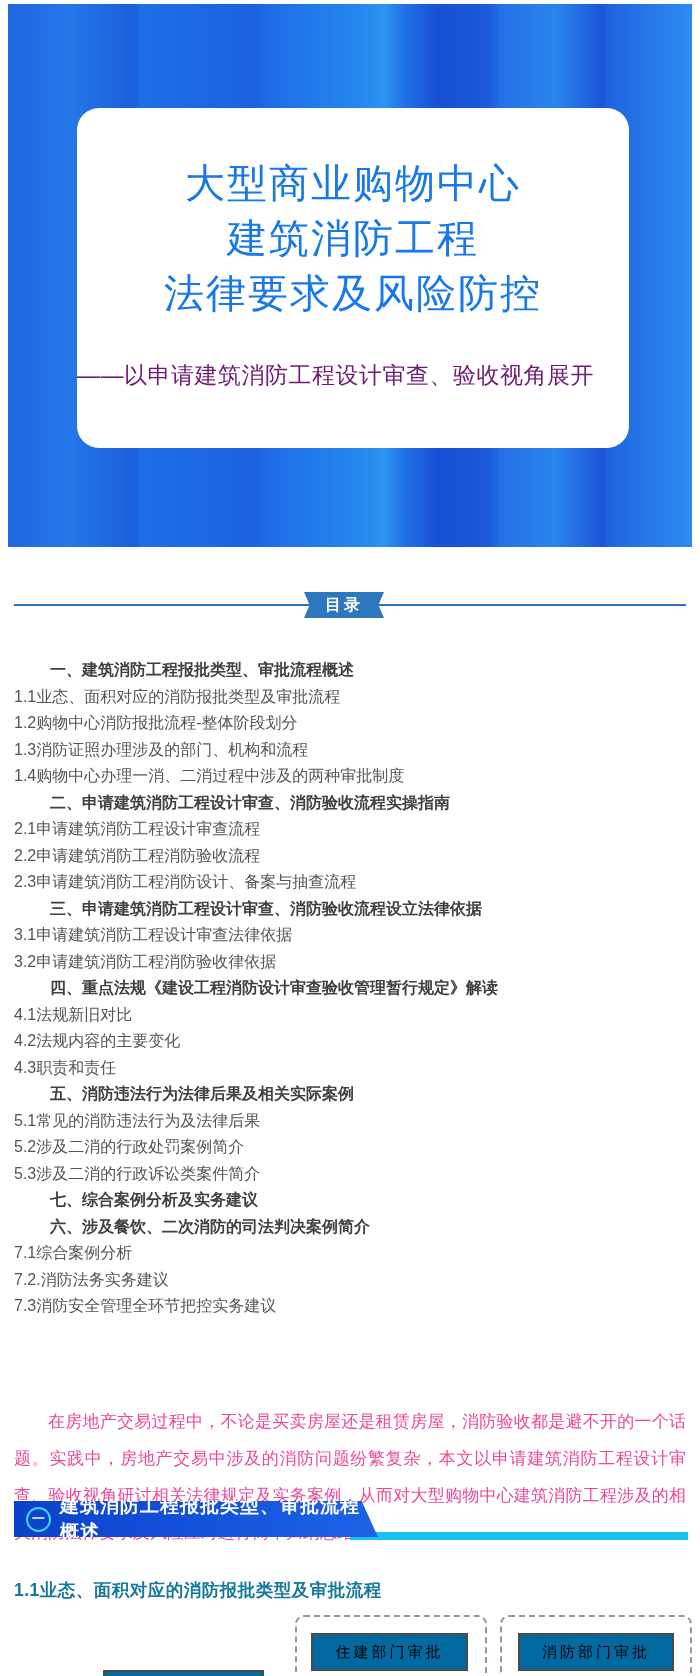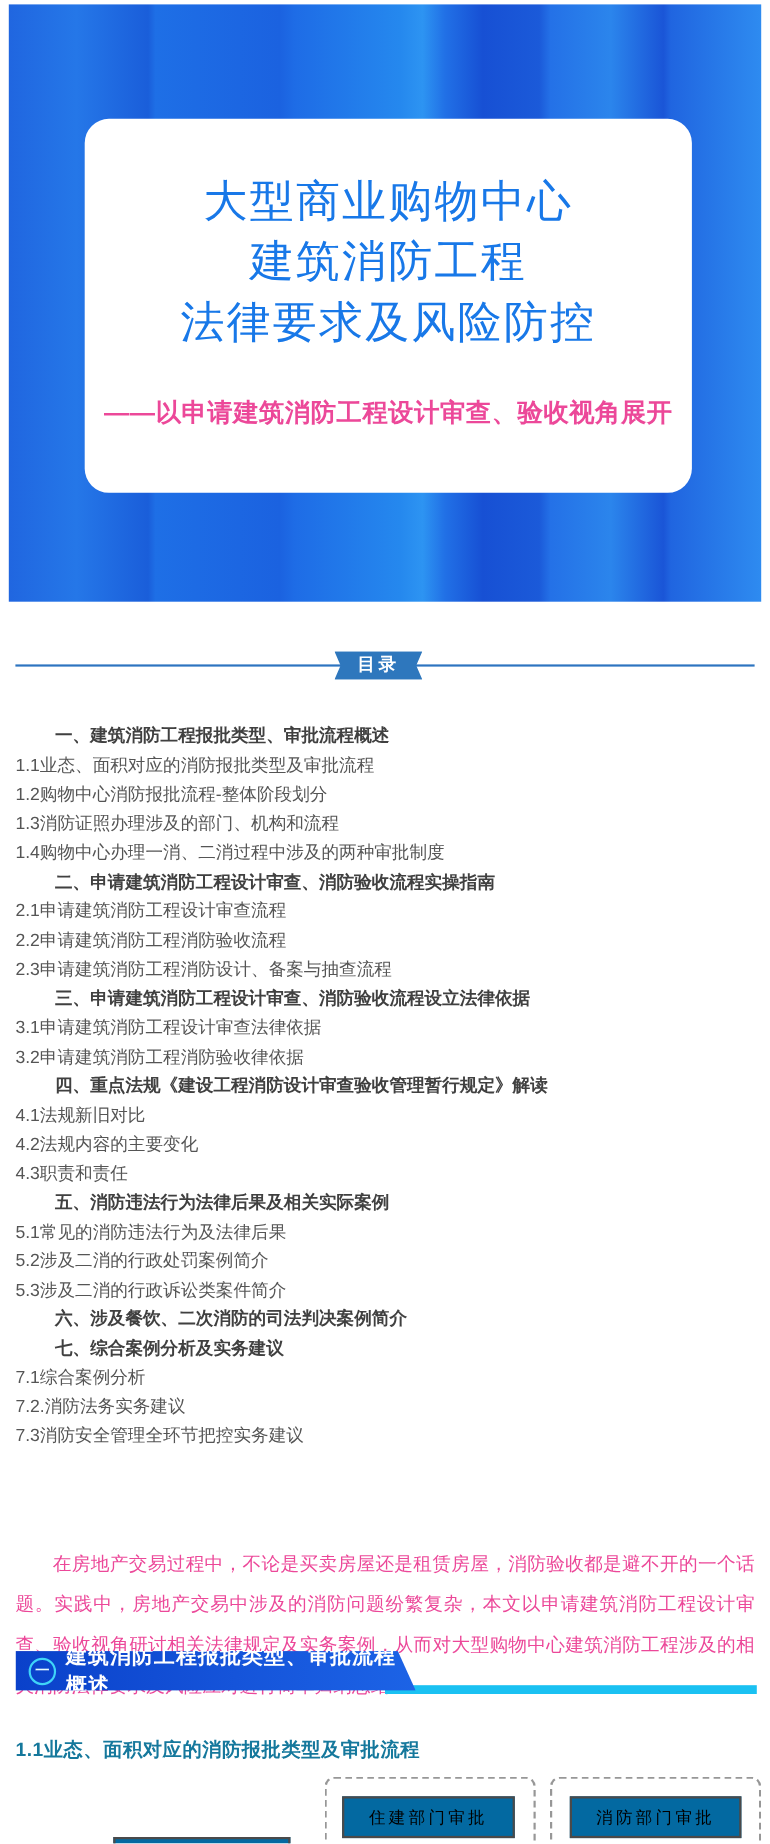--- a/index.html
+++ b/index.html
@@ -21,21 +21,21 @@
     position:absolute;left:69px;top:104px;width:552px;height:340px;
     background:#fff;border-radius:22px;
   }
   .hero-title{
     position:absolute;left:0;top:48px;width:100%;
     text-align:center;font-weight:normal;font-size:40px;line-height:55px;
     color:#1878e8;letter-spacing:2px;
   }
   .hero-subtitle{
     position:absolute;left:0;top:252px;width:100%;
-    text-align:center;font-size:23px;color:#ec4899;letter-spacing:0.5px;font-weight:bold;
+    text-align:left;font-size:23px;color:#701a75;letter-spacing:0.5px;
   }
   
   .toc-divider{position:absolute;left:0;top:592px;width:700px;height:26px;}
   .toc-divider .line{
     position:absolute;left:14px;right:14px;top:12px;height:2px;background:#2d74c0;
   }
   .ribbon{
     position:absolute;left:304px;top:0;width:80px;height:26px;
     background:#2e77bd;color:#fff;font-size:16px;font-weight:bold;
     text-align:center;line-height:26px;letter-spacing:3px;
@@ -132,22 +132,22 @@
     <div class="toc-item">3.1申请建筑消防工程设计审查法律依据</div>
     <div class="toc-item">3.2申请建筑消防工程消防验收律依据</div>
     <div class="toc-item bold">四、重点法规《建设工程消防设计审查验收管理暂行规定》解读</div>
     <div class="toc-item">4.1法规新旧对比</div>
     <div class="toc-item">4.2法规内容的主要变化</div>
     <div class="toc-item">4.3职责和责任</div>
     <div class="toc-item bold">五、消防违法行为法律后果及相关实际案例</div>
     <div class="toc-item">5.1常见的消防违法行为及法律后果</div>
     <div class="toc-item">5.2涉及二消的行政处罚案例简介</div>
     <div class="toc-item">5.3涉及二消的行政诉讼类案件简介</div>
+    <div class="toc-item bold">七、综合案例分析及实务建议</div>
     <div class="toc-item bold">六、涉及餐饮、二次消防的司法判决案例简介</div>
-    <div class="toc-item bold">七、综合案例分析及实务建议</div>
     <div class="toc-item">7.1综合案例分析</div>
     <div class="toc-item">7.2.消防法务实务建议</div>
     <div class="toc-item">7.3消防安全管理全环节把控实务建议</div>
   </div>
 
   <p class="intro">在房地产交易过程中，不论是买卖房屋还是租赁房屋，消防验收都是避不开的一个话题。实践中，房地产交易中涉及的消防问题纷繁复杂，本文以申请建筑消防工程设计审查、验收视角研讨相关法律规定及实务案例，从而对大型购物中心建筑消防工程涉及的相关消防法律要求及风险应对进行简单归纳总结。</p>
 
   <div class="cyan-strip"></div>
   <div class="sec-banner">
     <span class="num-circle">一</span>

